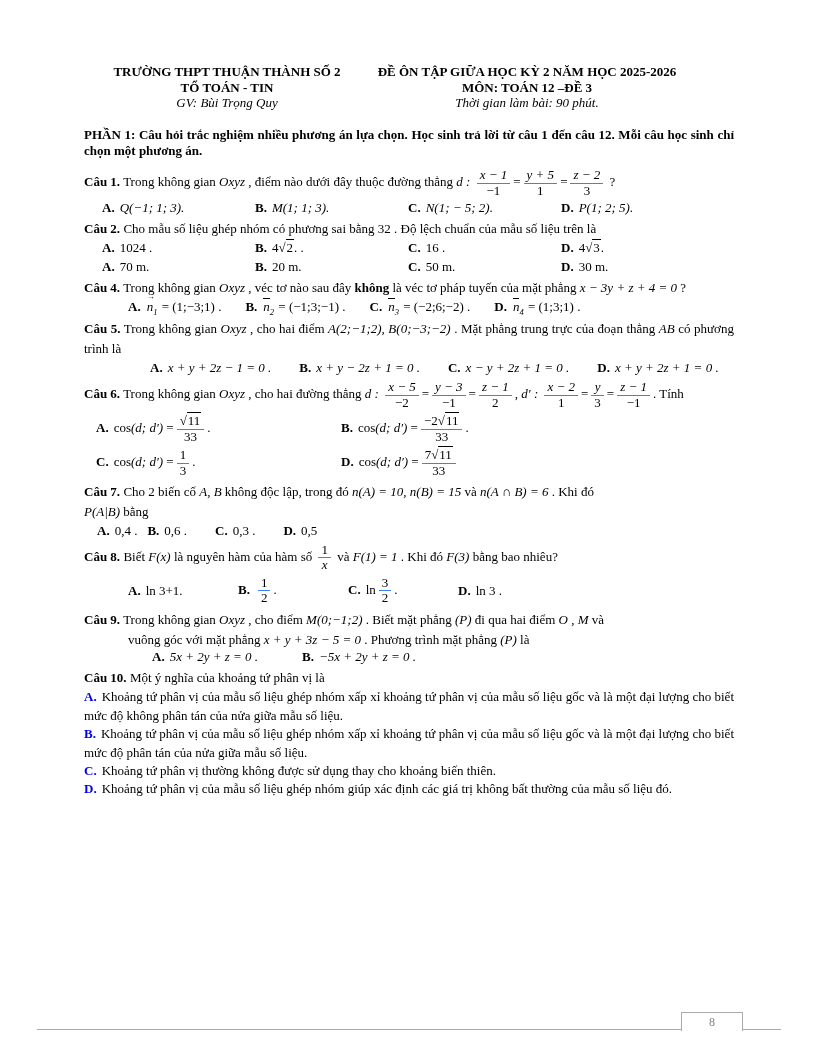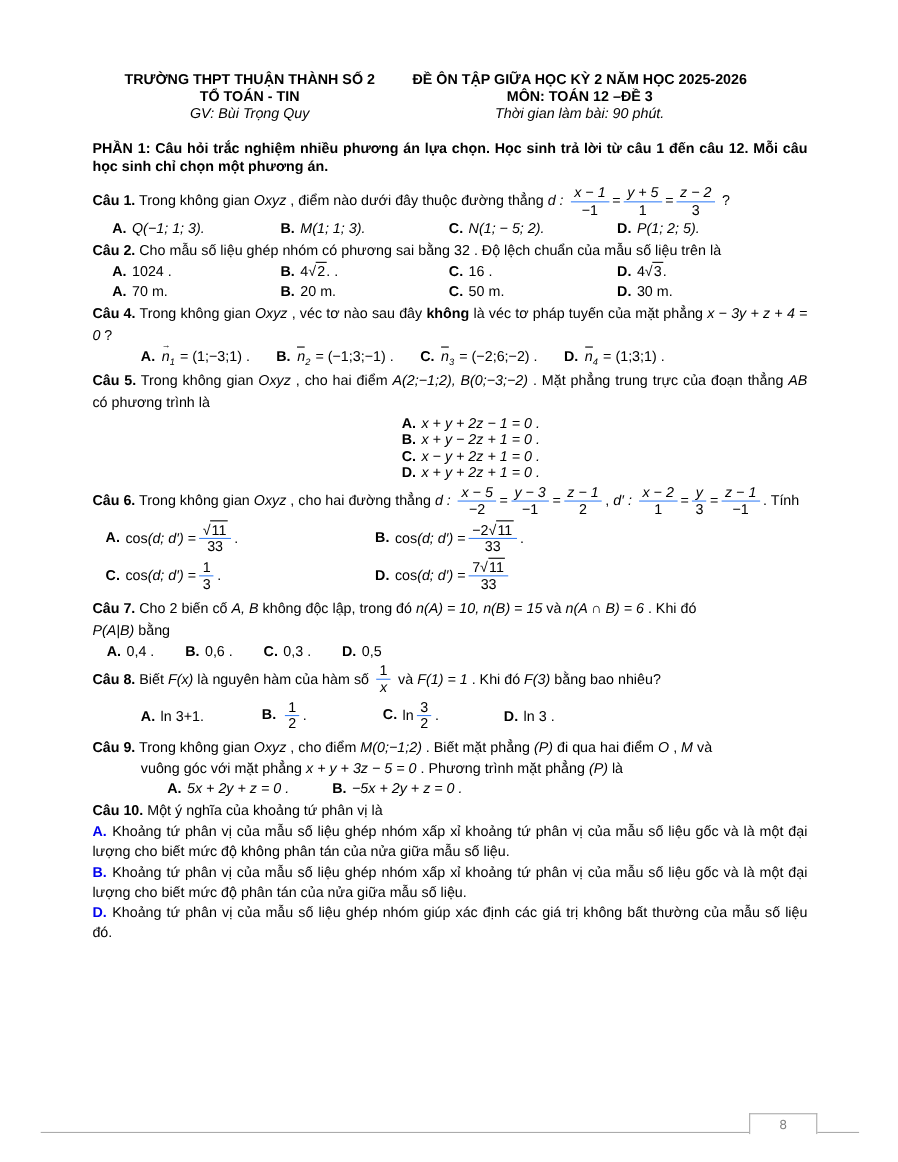--- a/index.html
+++ b/index.html
@@ -1,17 +1,17 @@
 <!DOCTYPE html>
 <html><head>
 <meta charset="utf-8">
 <style>
   html,body{margin:0;padding:0;background:#fff;}
   .page{position:relative;width:816px;height:1056px;background:#ffffff;overflow:hidden;
-        font-family:Liberation Sans, sans-serif;font-size:13px;color:#000;}
+        font-family:Liberation Serif, serif;font-size:13px;color:#000;}
   .content{position:absolute;left:84px;top:64px;width:650px;}
   p{margin:0;}
   .b{font-weight:bold;}
   .i{font-style:italic;}
   .m{font-style:italic;}
   .hdr{display:flex;line-height:1.2;margin-bottom:16px;}
   .hl{width:44%;text-align:center;}
   .hr{width:56%;text-align:center;padding-right:50px;box-sizing:border-box;}
   .part{font-weight:bold;text-align:justify;line-height:1.25;margin-bottom:8px;}
   .q{margin-bottom:3px;}
@@ -20,27 +20,27 @@
   .fn{display:block;border-bottom:1px solid #3b82f6;padding:0 3px;}
   .fd{display:block;padding:0 3px;}
   .rad{border-top:1px solid #000;padding:0 1px;}
   .opts{display:flex;margin:1px 0 2px 0;align-items:center;}
   .opt{white-space:nowrap;}
   .ltr{font-weight:bold;margin-right:5px;}
   .opts4{padding-left:18px;gap:22px;}
   .opts4 .opt{width:131px;flex:none;}
   .optsq4{padding-left:44px;}
   .optsq4 .opt{margin-right:24px;}
-  .optsq5{padding-left:66px;flex-direction:column;}
+  .optsq5{padding-left:66px;}
   .optsq5 .opt{margin-right:28px;}
   .opts2{padding-left:12px;margin:2px 0;}
   .opts2 .opt:first-child{width:245px;flex:none;}
   .opts7{padding-left:13px;}
   .opts7 .opt:nth-child(1){margin-right:10px;}
-  .opts7 .opt:nth-child(2){margin-right:28px;margin-left:18px;}
+  .opts7 .opt:nth-child(2){margin-right:28px;}
   .opts7 .opt:nth-child(3){margin-right:28px;}
   .opts8{padding-left:44px;}
   .opts8 .opt{width:110px;flex:none;}
   .opts9{padding-left:68px;margin:0;}
   .opts9 .opt:first-child{width:150px;flex:none;}
   .ind{padding-left:44px;}
   .nv{position:relative;display:inline-block;padding:0 1px;}
   .nv .ar{position:absolute;top:-7px;left:1px;font-size:8px;font-style:normal;}
   .nv sub{font-size:8.5px;font-style:italic;}
   .bar .nb{border-top:1px solid #000;}
@@ -184,20 +184,21 @@
         <span class="opt"><b class="ltr">B.</b><span class="m">−5x + 2y + z = 0 .</span></span>
       </div>
     </div>
 
     <div class="q">
       <p class="ln">
         <b>Câu 10.</b><span> Một ý nghĩa của khoảng tứ phân vị là</span>
       </p>
       <p class="qa"><b class="ltr blue">A.</b><span>Khoảng tứ phân vị của mẫu số liệu ghép nhóm xấp xỉ khoảng tứ phân vị của mẫu số liệu gốc và là một đại lượng cho biết mức độ không phân tán của nửa giữa mẫu số liệu.</span></p>
       <p class="qa"><b class="ltr blue">B.</b><span>Khoảng tứ phân vị của mẫu số liệu ghép nhóm xấp xỉ khoảng tứ phân vị của mẫu số liệu gốc và là một đại lượng cho biết mức độ phân tán của nửa giữa mẫu số liệu.</span></p>
+      <p class="qa"><b class="ltr blue">C.</b><span>Khoảng tứ phân vị thường không được sử dụng thay cho khoảng biến thiên.</span></p>
       <p class="qa"><b class="ltr blue">D.</b><span>Khoảng tứ phân vị của mẫu số liệu ghép nhóm giúp xác định các giá trị không bất thường của mẫu số liệu đó.</span></p>
     </div>
 
   </div>
 
   <div class="footline"></div>
   <div class="ptab"><span>8</span></div>
 </div>
 
 </body></html>

